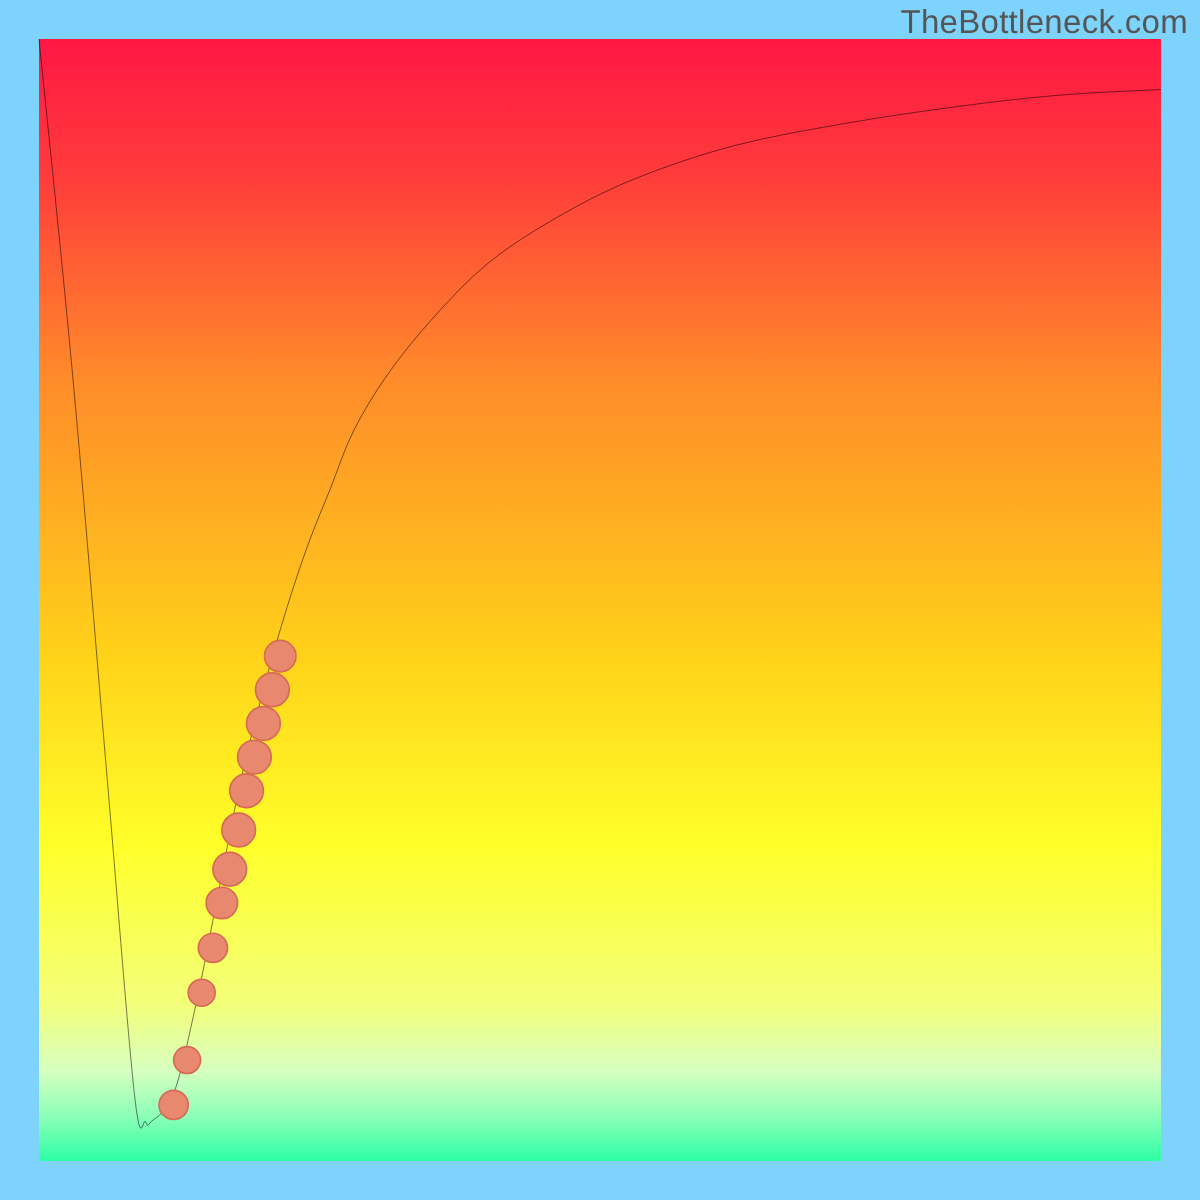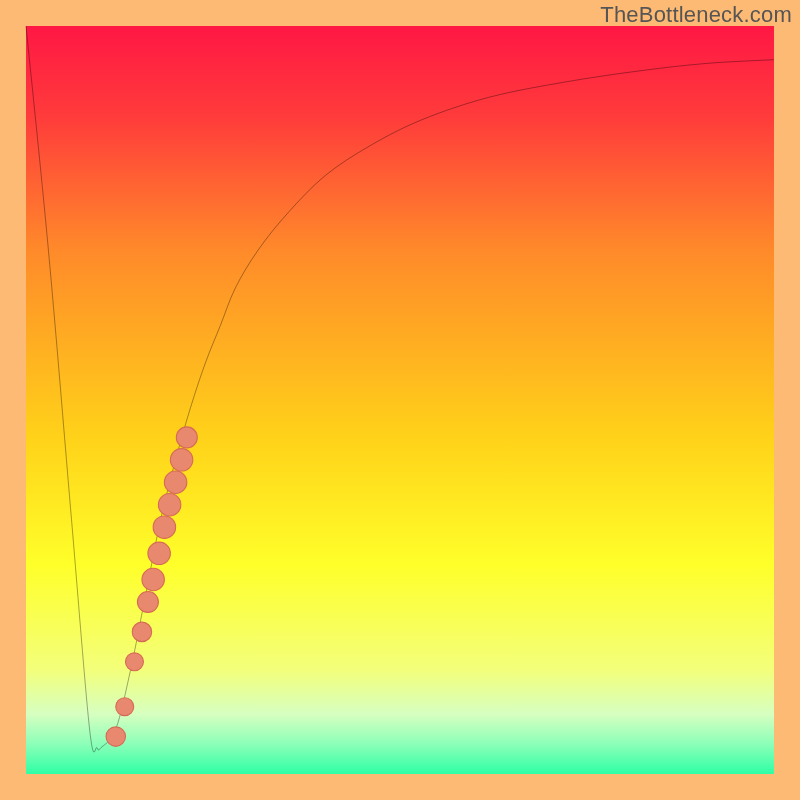--- a/index.html
+++ b/index.html
@@ -7,21 +7,21 @@
     padding: 0;
     width: 800px;
     height: 800px;
     overflow: hidden;
     font-family: Arial, Helvetica, sans-serif;
   }
   .frame {
     position: relative;
     width: 800px;
     height: 800px;
-    background: #fdba74;
+    background: #7dd3fc;
   }
   .plot-area {
     position: absolute;
     left: 26px;
     top: 26px;
     width: 748px;
     height: 748px;
     
   }
   .watermark {

